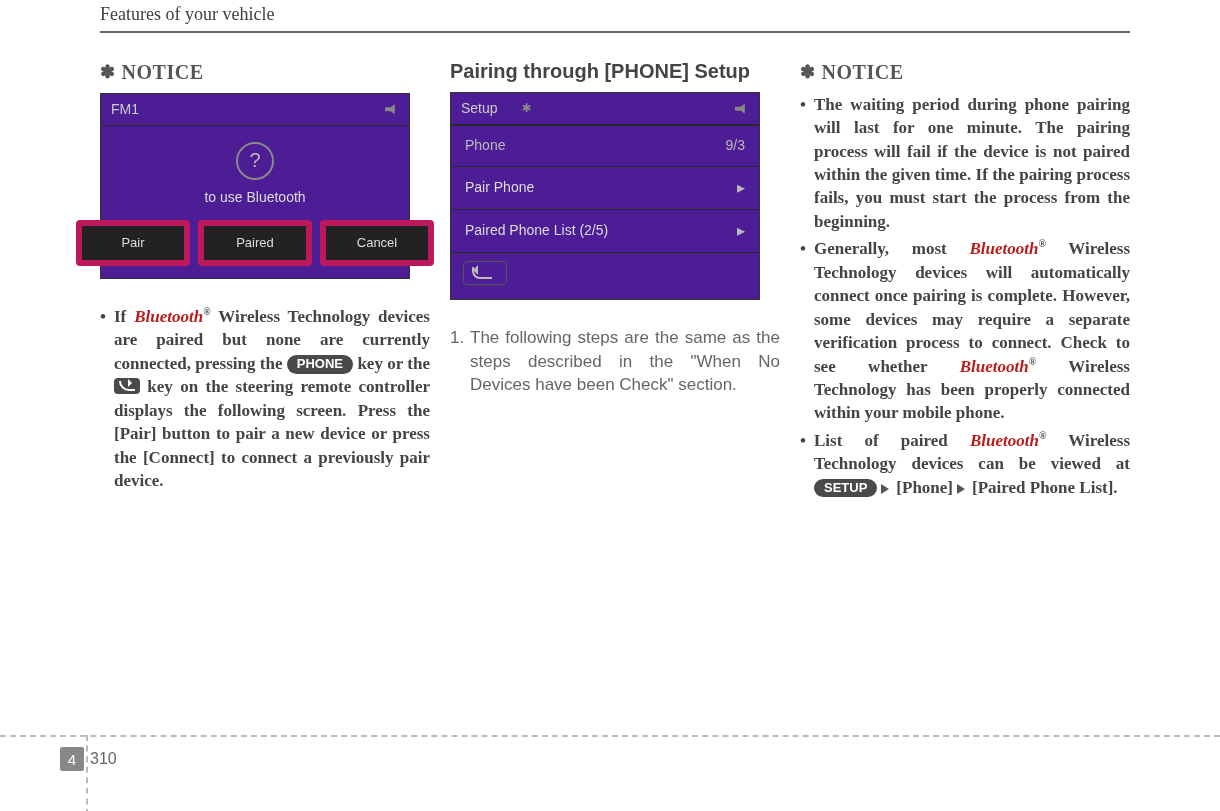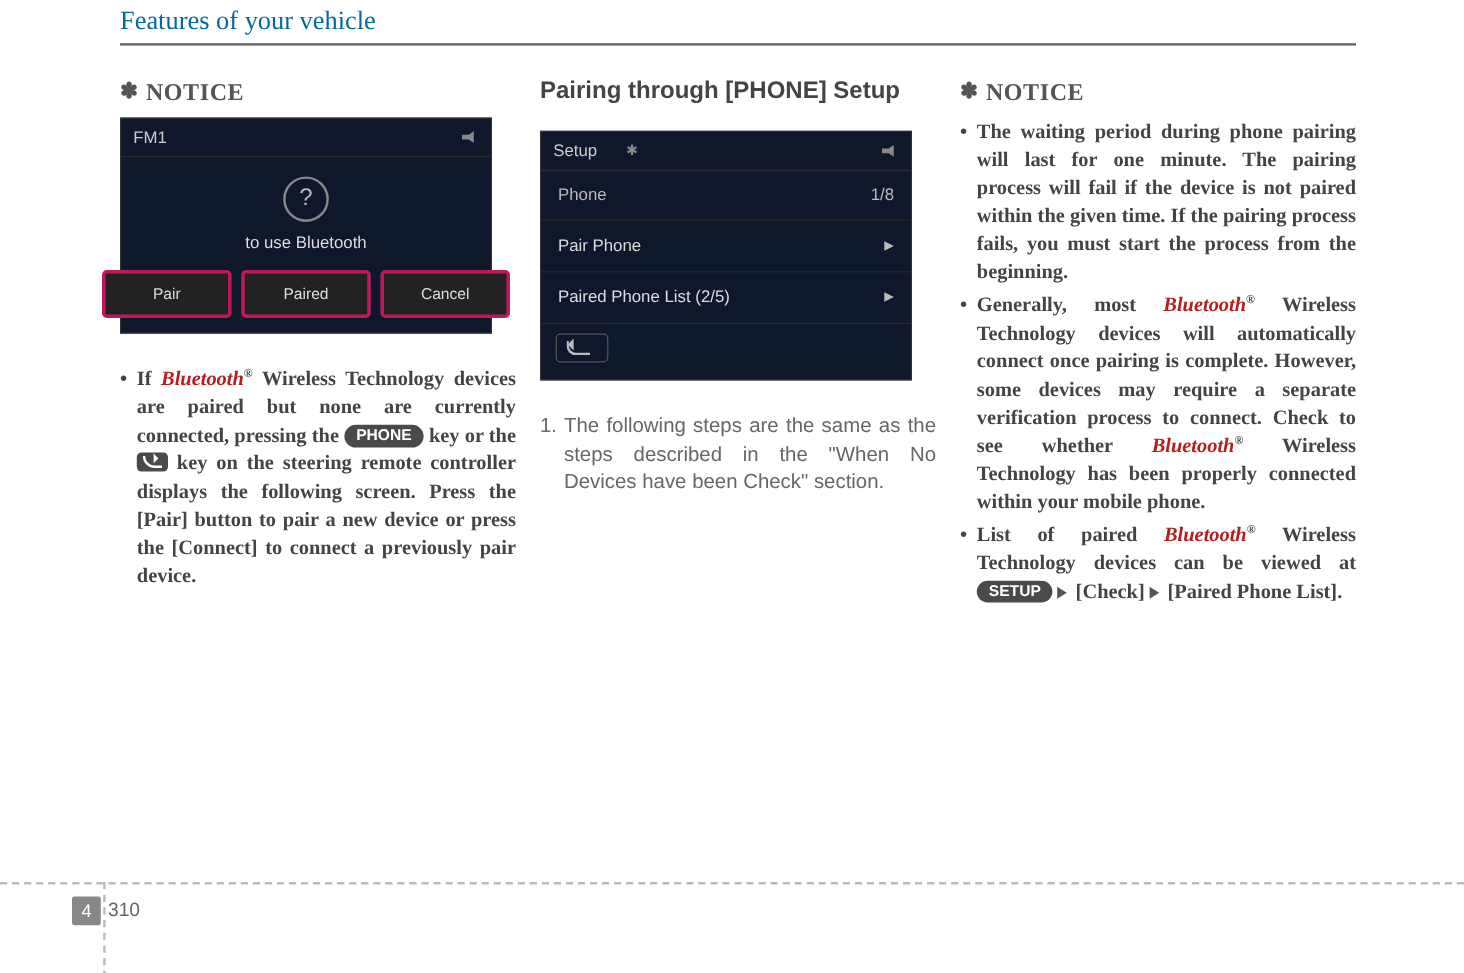--- a/index.html
+++ b/index.html
@@ -1,32 +1,32 @@
 <!DOCTYPE html>
 <html><head>
 <meta charset="utf-8">
 <style>
   html,body{margin:0;padding:0;background:#fff;color:#555;font-family:Georgia,"Times New Roman",serif}
   .page{width:1220px;height:811px;position:relative;box-sizing:border-box;padding:0 90px 0 100px}
-  .header{font-size:22px;color:#0369a1;padding:4px 0 6px 0}
+  .header{font-size:18px;color:#404040;padding:4px 0 6px 0}
   .rule{border-bottom:2px solid #666;margin-bottom:26px}
   .cols{display:flex;gap:20px}
   .col{flex:1;min-width:0;font-size:17px;line-height:1.38;color:#555}
   .notice{font-weight:700;font-size:20px;color:#555;letter-spacing:.5px;margin-bottom:6px}
   .ast{font-size:18px;margin-right:6px;position:relative;top:-1px}
-  .h2{font-weight:700;font-family:Arial,Helvetica,sans-serif;color:#444;font-size:20px;margin-bottom:20px;line-height:1.25}
+  .h2{font-weight:700;font-family:Arial,Helvetica,sans-serif;color:#444;font-size:20px;margin-bottom:8px;line-height:1.25}
   
-  .shot{background:#0f172a;border:1px solid #333;width:310px;box-sizing:border-box;color:#ddd;font-family:Arial,Helvetica,sans-serif;margin-bottom:26px}
+  .shot{background:#4c1d95;border:1px solid #333;width:310px;box-sizing:border-box;color:#ddd;font-family:Arial,Helvetica,sans-serif;margin-bottom:26px}
   .shot .bar{display:flex;align-items:center;gap:8px;padding:6px 10px;border-bottom:1px solid #2a2a2a;font-size:14px;color:#ccc}
   .mute-ico{width:14px;height:10px;background:#888;clip-path:polygon(0 30%,40% 30%,70% 0,70% 100%,40% 70%,0 70%)}
   .shot1 .body{padding:14px 10px 12px;text-align:center}
   .qmark{width:34px;height:34px;border:2px solid #888;border-radius:50%;margin:2px auto 8px;display:flex;align-items:center;justify-content:center;color:#bbb;font-size:20px}
   .promptline{font-size:14px;color:#ddd;line-height:1.3}
   .btnrow{display:flex;gap:8px;justify-content:center;margin-top:14px}
-  .sbtn{background:#222;border:3px solid #be185d;border-radius:4px;padding:8px 14px;font-size:13px;color:#ddd;min-width:74px;text-align:center}
+  .sbtn{background:#222;border:6px solid #be185d;border-radius:4px;padding:8px 14px;font-size:13px;color:#ddd;min-width:74px;text-align:center}
   .shot2 .row{display:flex;align-items:center;justify-content:space-between;padding:10px 14px;border-top:1px solid #2a2a2a;font-size:14px;color:#ddd}
   .shot2 .row:first-child{border-top:none}
   .shot2 .hdr{color:#bbb}
   .chev{color:#bbb;font-size:16px}
   .down{display:inline-block;border:1px solid #555;border-radius:3px;width:22px;height:22px;line-height:20px;text-align:center;color:#bbb}
   .backrow{padding:8px 12px;border-top:1px solid #2a2a2a}
   .back{display:inline-block;border:1px solid #555;border-radius:4px;width:42px;height:22px;position:relative}
   .back::before{content:"";position:absolute;left:8px;top:5px;width:18px;height:10px;border-bottom:2px solid #bbb;border-left:2px solid #bbb;border-bottom-left-radius:8px}
   .back::after{content:"";position:absolute;left:4px;top:3px;border:5px solid transparent;border-right-color:#bbb}
   
@@ -101,21 +101,21 @@
       <div class="shot shot2">
         <div class="bar">
           <span>Setup</span>
           <span style="width:8px"></span>
           <span style="color:#888;font-size:12px">✱</span>
           <span style="flex:1"></span>
           <span class="mute-ico"></span>
         </div>
         <div class="row hdr">
           <span>Phone</span>
-          <span>1/8</span>
+          <span>9/3</span>
         </div>
         <div class="row">
           <span>Pair Phone</span>
           <span class="chev">▸</span>
         </div>
         <div class="row">
           <span>Paired Phone List  (2/5)</span>
           <span class="chev">▸</span>
         </div>
         <div class="backrow">
@@ -142,21 +142,21 @@
       <div class="bp bold">
         <div class="bul">•</div>
         <div class="txt">
           <span>Generally, most </span><span class="ital">Bluetooth</span><span class="sup">®</span><span> Wireless Technology devices will automatically connect once pairing is complete. However, some devices may require a separate verification process to connect. Check to see whether </span><span class="ital">Bluetooth</span><span class="sup">®</span><span> Wireless Technology has been properly connected within your mobile phone.</span>
         </div>
       </div>
 
       <div class="bp bold">
         <div class="bul">•</div>
         <div class="txt">
-          <span>List of paired </span><span class="ital">Bluetooth</span><span class="sup">®</span><span>  Wireless Technology devices can be viewed at </span><span class="klabel">SETUP</span><span class="tri"></span><span>[Check]</span><span class="tri"></span><span>[Paired Phone List].</span>
+          <span>List of paired </span><span class="ital">Bluetooth</span><span class="sup">®</span><span>  Wireless Technology devices can be viewed at </span><span class="klabel">SETUP</span><span class="tri"></span><span>[Phone]</span><span class="tri"></span><span>[Paired Phone List].</span>
         </div>
       </div>
     </div>
 
   </div>
 
   <div class="footer">
     <div class="inner">
       <div class="v"></div>
       <div class="pgbox">

